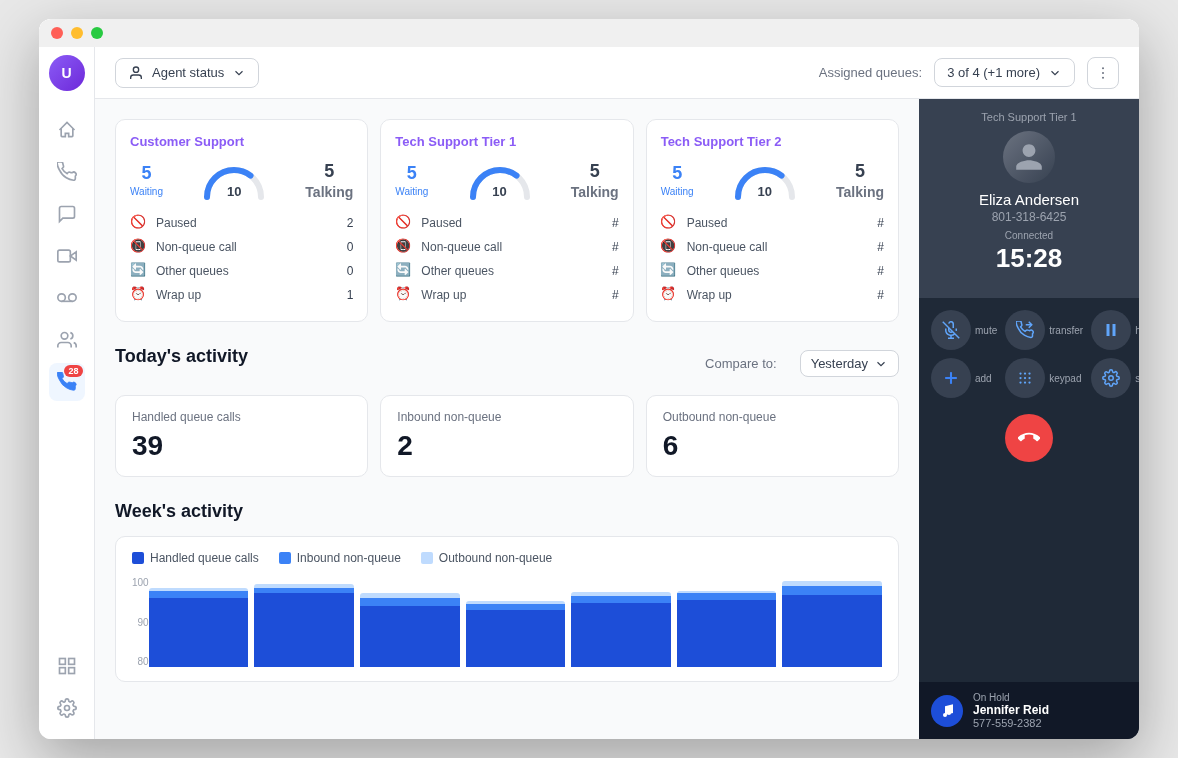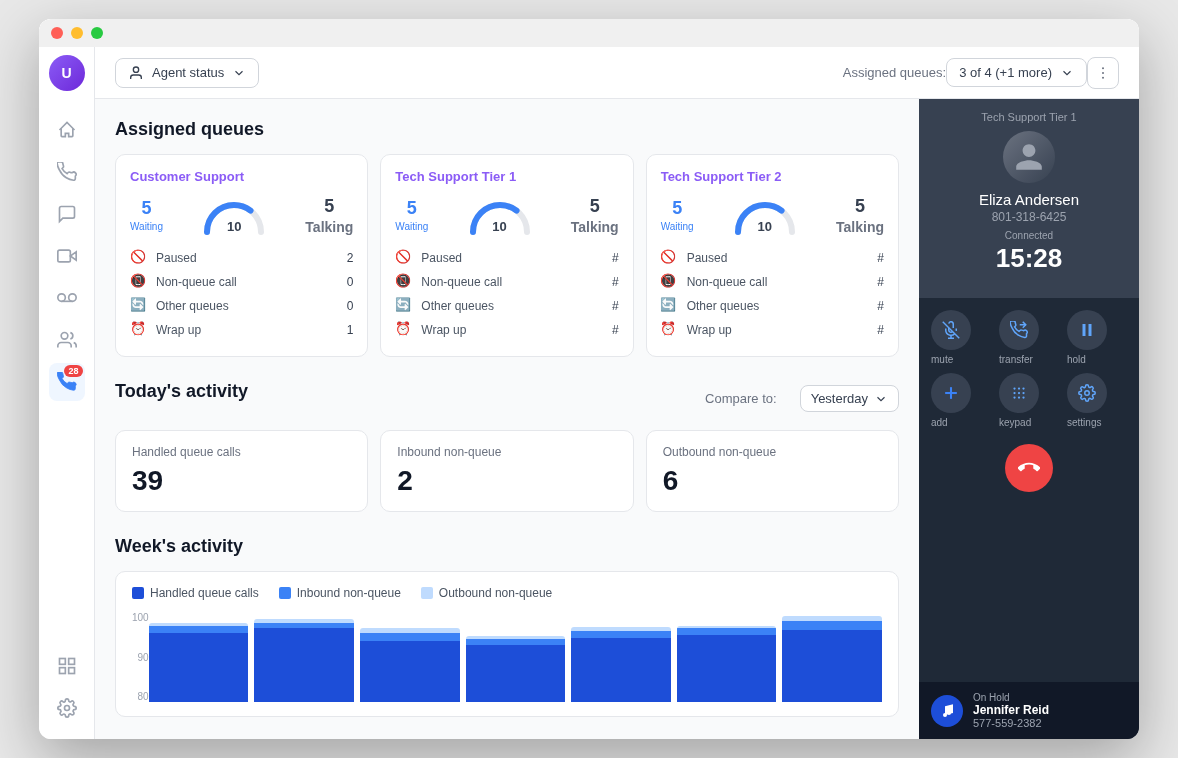--- a/index.html
+++ b/index.html
@@ -99,20 +99,21 @@
     }
 
     
     .topbar {
       height: 52px;
       background: #fff;
       border-bottom: 1px solid #e5e7eb;
       display: flex;
       align-items: center;
       padding: 0 20px;
+      gap: 12px;
       flex-shrink: 0;
     }
     .agent-status-btn {
       display: flex; align-items: center; gap: 8px;
       border: 1px solid #d1d5db;
       border-radius: 8px;
       padding: 6px 12px;
       font-size: 13px;
       color: #374151;
       cursor: pointer;
@@ -195,21 +196,21 @@
     }
     .call-status { font-size: 10px; color: #9ca3af; margin-bottom: 2px; }
     .call-timer { font-size: 26px; font-weight: 700; color: #fff; margin-bottom: 12px; }
     .call-actions {
       display: grid;
       grid-template-columns: repeat(3, 1fr);
       gap: 8px;
       padding: 12px;
     }
     .call-action-btn {
-      display: flex; flex-direction: column; align-items: flex-start; gap: 4px;
+      display: flex; align-items: center; gap: 4px;
       cursor: pointer;
     }
     .call-action-icon {
       width: 40px; height: 40px;
       border-radius: 50%;
       background: #374151;
       display: flex; align-items: center; justify-content: center;
       font-size: 16px;
       color: #60a5fa;
     }
@@ -507,21 +508,20 @@
             <circle cx="12" cy="5" r="1.5"></circle>
             <circle cx="12" cy="12" r="1.5"></circle>
             <circle cx="12" cy="19" r="1.5"></circle>
           </svg>
       </div>
     </div>
 
     <div class="content">
       <div class="content-left">
 
-        <div class="section-title">Assigned queues</div>
         <div class="queue-cards">
 
           <div class="queue-card">
             <div class="queue-card-title">Customer Support</div>
             <div class="gauge-row">
               <div class="gauge-side">
                 <span class="gauge-num" style="color:#3b82f6;">5</span>
                 <span class="gauge-label" style="color:#3b82f6;">Waiting</span>
               </div>
               <div class="gauge-center">

